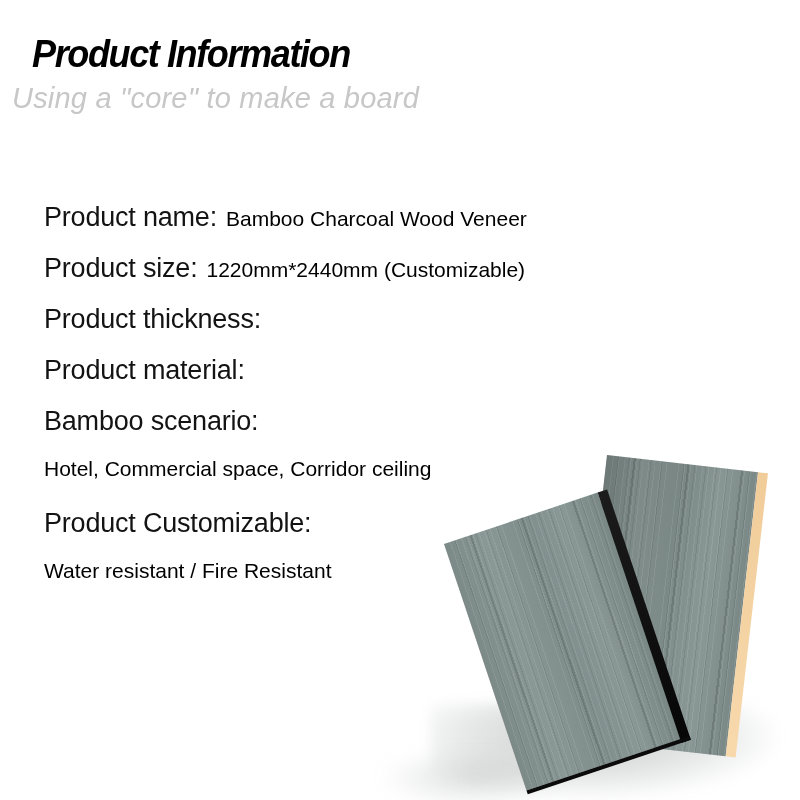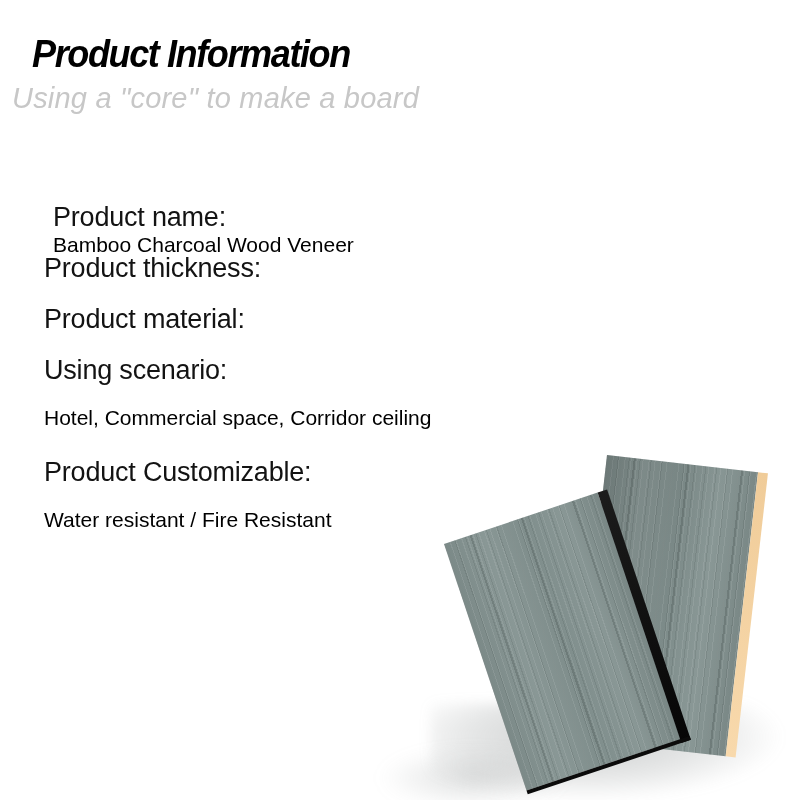--- a/index.html
+++ b/index.html
@@ -50,21 +50,20 @@
     top: 202px;
     width: 660px;
     z-index: 5;
   }
   .row {
     display: flex;
     align-items: baseline;
     height: 31px;
     margin-bottom: 20px;
     white-space: nowrap;
-    flex-direction: column;
   }
   .label {
     font-size: 27px;
     color: #131313;
     letter-spacing: -0.2px;
   }
   .value {
     font-size: 21px;
     color: #000000;
   }
@@ -150,27 +149,31 @@
   <div class="title">Product Information</div>
   <div class="subtitle">Using a "core" to make a board</div>
 </div>
 
 <div class="details">
   <div class="row inline">
     <span class="label">Product name:</span>
     <span class="value">Bamboo Charcoal Wood Veneer</span>
   </div>
   <div class="row inline">
+    <span class="label">Product size:</span>
+    <span class="value">1220mm*2440mm (Customizable)</span>
+  </div>
+  <div class="row inline">
     <span class="label">Product thickness:</span>
   </div>
   <div class="row">
     <span class="label">Product material:</span>
   </div>
   <div class="row">
-    <span class="label">Using scenario:</span>
+    <span class="label">Bamboo scenario:</span>
   </div>
   <div class="row">
     <span class="value">Hotel, Commercial space, Corridor ceiling</span>
   </div>
   <div class="row">
     <span class="label">Product Customizable:</span>
   </div>
   <div class="row">
     <span class="value">Water resistant / Fire Resistant</span>
   </div>

